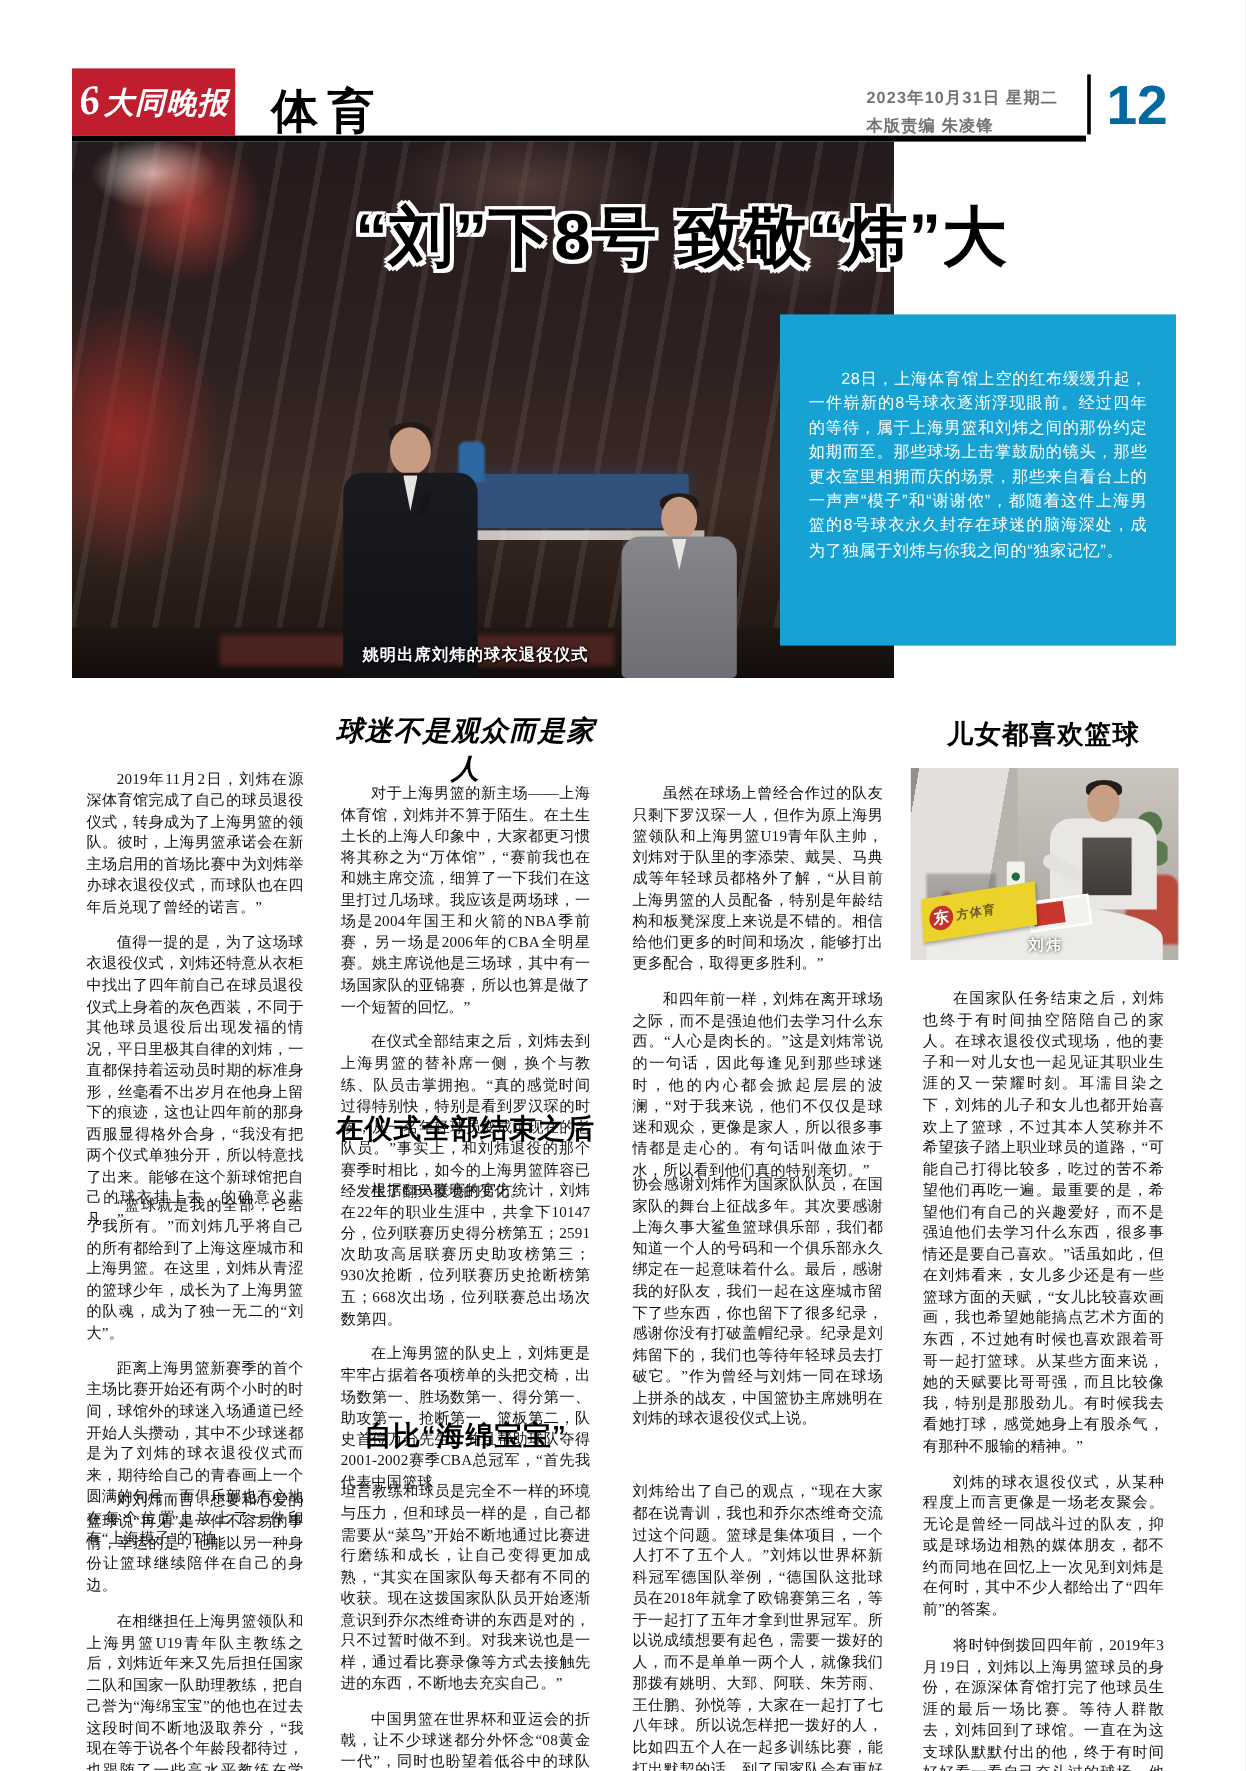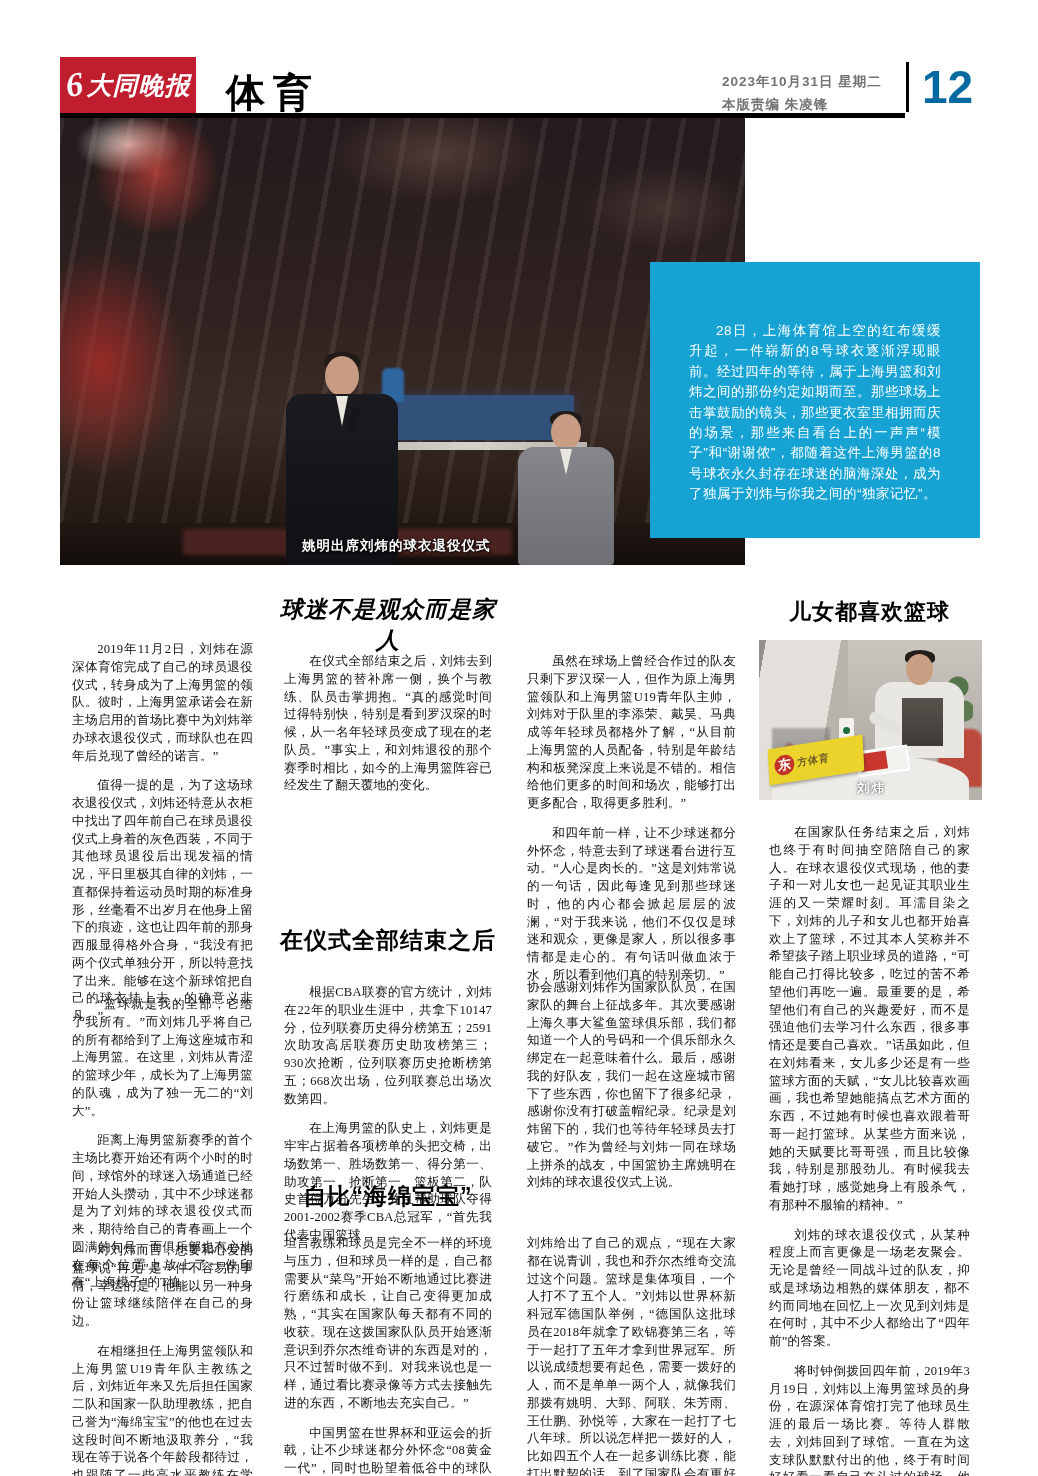--- a/index.html
+++ b/index.html
@@ -56,21 +56,21 @@
   .hero-caption{position:absolute;left:242px;bottom:10px;color:#fff;font-size:13.5px;font-weight:700;
                 font-family:"Liberation Sans",sans-serif;letter-spacing:1px;
                 text-shadow:0 0 3px #000,1px 1px 2px #000;}
   
   .headline{position:absolute;left:296px;top:162px;width:720px;white-space:nowrap;
             font-family:"Liberation Sans",sans-serif;font-weight:900;font-size:54px;letter-spacing:1px;color:#000;
             text-shadow:-3px -3px 0 #fff,3px -3px 0 #fff,-3px 3px 0 #fff,3px 3px 0 #fff,0 -3px 0 #fff,0 3px 0 #fff,-3px 0 0 #fff,3px 0 0 #fff;}
   
   .intro-box{position:absolute;left:650px;top:262px;width:330px;height:276px;background:#16a3d4;box-sizing:border-box;
              padding:44px 24px 0 24px;}
-  .intro-box p{margin:15px;color:#fff;font-size:13.5px;line-height:20.4px;text-align:justify;text-indent:2em;
+  .intro-box p{margin:0;color:#fff;font-size:13.5px;line-height:20.4px;text-align:justify;text-indent:2em;
                font-family:"Liberation Sans",sans-serif;letter-spacing:.5px;}
   
   .block{position:absolute;}
   .para{margin:12px;font-size:12.6px;line-height:17.75px;text-align:justify;text-indent:2em;color:#121212;
         letter-spacing:.2px;}
   .para.noindent{text-indent:0;}
   .subhead{position:absolute;text-align:center;font-family:"Liberation Sans",sans-serif;
            font-weight:900;font-size:23px;color:#000;letter-spacing:1px;margin:0;}
   
   .family-photo{position:absolute;left:759px;top:640px;width:223px;height:160px;overflow:hidden;background:#b6b1ab;}
@@ -137,56 +137,58 @@
     </div>
     <div class="figure liu">
       <span class="fig-hair"></span>
       <span class="fig-head"></span>
       <span class="fig-body"></span>
       <span class="fig-shirt"></span>
     </div>
     <div class="hero-caption">姚明出席刘炜的球衣退役仪式</div>
   </div>
 
+  <div class="headline">“刘”下8号  致敬“炜”大</div>
 
   <div class="intro-box">
     <p>28日，上海体育馆上空的红布缓缓升起，一件崭新的8号球衣逐渐浮现眼前。经过四年的等待，属于上海男篮和刘炜之间的那份约定如期而至。那些球场上击掌鼓励的镜头，那些更衣室里相拥而庆的场景，那些来自看台上的一声声“模子”和“谢谢侬”，都随着这件上海男篮的8号球衣永久封存在球迷的脑海深处，成为了独属于刘炜与你我之间的“独家记忆”。</p>
   </div>
 
   <div class="block" style="left:60px;top:629px;width:205px;">
     <p class="para">2019年11月2日，刘炜在源深体育馆完成了自己的球员退役仪式，转身成为了上海男篮的领队。彼时，上海男篮承诺会在新主场启用的首场比赛中为刘炜举办球衣退役仪式，而球队也在四年后兑现了曾经的诺言。”</p>
     <p class="para">值得一提的是，为了这场球衣退役仪式，刘炜还特意从衣柜中找出了四年前自己在球员退役仪式上身着的灰色西装，不同于其他球员退役后出现发福的情况，平日里极其自律的刘炜，一直都保持着运动员时期的标准身形，丝毫看不出岁月在他身上留下的痕迹，这也让四年前的那身西服显得格外合身，“我没有把两个仪式单独分开，所以特意找了出来。能够在这个新球馆把自己的球衣挂上去，的确意义非凡。”</p>
   </div>
   <div class="block" style="left:60px;top:984px;width:205px;">
     <p class="para">“篮球就是我的全部，它给了我所有。”而刘炜几乎将自己的所有都给到了上海这座城市和上海男篮。在这里，刘炜从青涩的篮球少年，成长为了上海男篮的队魂，成为了独一无二的“刘大”。</p>
     <p class="para">距离上海男篮新赛季的首个主场比赛开始还有两个小时的时间，球馆外的球迷入场通道已经开始人头攒动，其中不少球迷都是为了刘炜的球衣退役仪式而来，期待给自己的青春画上一个圆满的句号，而俱乐部也有心地在每个位置上放上了一件印有“上海模子”的T恤。</p>
   </div>
   <div class="block" style="left:60px;top:1230px;width:205px;">
     <p class="para">对刘炜而言，想要和心爱的篮球说“再见”是一件不容易的事情，幸运的是，他能以另一种身份让篮球继续陪伴在自己的身边。</p>
     <p class="para">在相继担任上海男篮领队和上海男篮U19青年队主教练之后，刘炜近年来又先后担任国家二队和国家一队助理教练，把自己誉为“海绵宝宝”的他也在过去这段时间不断地汲取养分，“我现在等于说各个年龄段都待过，也跟随了一些高水平教练在学习。可以说经验积累了很多，也学到了很多东西。我觉得学无止境，自己在能力和见识方面还可以再提高。”刘炜</p>
   </div>
 
   <h2 class="subhead" style="left:272px;top:594px;width:232px;font-style:italic;">球迷不是观众而是家人</h2>
   <div class="block" style="left:272px;top:641px;width:232px;">
+    <p class="para">对于上海男篮的新主场——上海体育馆，刘炜并不算于陌生。在土生土长的上海人印象中，大家都更习惯将其称之为“万体馆”，“赛前我也在和姚主席交流，细算了一下我们在这里打过几场球。我应该是两场球，一场是2004年国王和火箭的NBA季前赛，另一场是2006年的CBA全明星赛。姚主席说他是三场球，其中有一场国家队的亚锦赛，所以也算是做了一个短暂的回忆。”</p>
     <p class="para">在仪式全部结束之后，刘炜去到上海男篮的替补席一侧，换个与教练、队员击掌拥抱。“真的感觉时间过得特别快，特别是看到罗汉琛的时候，从一名年轻球员变成了现在的老队员。”事实上，和刘炜退役的那个赛季时相比，如今的上海男篮阵容已经发生了翻天覆地的变化。</p>
   </div>
   <h2 class="subhead" style="left:272px;top:925px;width:232px;">在仪式全部结束之后</h2>
   <div class="block" style="left:272px;top:972px;width:232px;">
     <p class="para">根据CBA联赛的官方统计，刘炜在22年的职业生涯中，共拿下10147分，位列联赛历史得分榜第五；2591次助攻高居联赛历史助攻榜第三；930次抢断，位列联赛历史抢断榜第五；668次出场，位列联赛总出场次数第四。</p>
     <p class="para">在上海男篮的队史上，刘炜更是牢牢占据着各项榜单的头把交椅，出场数第一、胜场数第一、得分第一、助攻第一、抢断第一、篮板第二，队史首位万分先生，并且帮助球队夺得2001-2002赛季CBA总冠军，“首先我代表中国篮球</p>
   </div>
   <h2 class="subhead" style="left:272px;top:1181px;width:232px;">自比“海绵宝宝”</h2>
   <div class="block" style="left:272px;top:1223px;width:232px;">
     <p class="para noindent">坦言教练和球员是完全不一样的环境与压力，但和球员一样的是，自己都需要从“菜鸟”开始不断地通过比赛进行磨练和成长，让自己变得更加成熟，“其实在国家队每天都有不同的收获。现在这拨国家队队员开始逐渐意识到乔尔杰维奇讲的东西是对的，只不过暂时做不到。对我来说也是一样，通过看比赛录像等方式去接触先进的东西，不断地去充实自己。”</p>
     <p class="para">中国男篮在世界杯和亚运会的折戟，让不少球迷都分外怀念“08黄金一代”，同时也盼望着低谷中的球队能重现辉煌。对此，以球员和教练不同身份亲历其中的</p>
   </div>
 
   <div class="block" style="left:515px;top:641px;width:233px;">
     <p class="para">虽然在球场上曾经合作过的队友只剩下罗汉琛一人，但作为原上海男篮领队和上海男篮U19青年队主帅，刘炜对于队里的李添荣、戴昊、马典成等年轻球员都格外了解，“从目前上海男篮的人员配备，特别是年龄结构和板凳深度上来说是不错的。相信给他们更多的时间和场次，能够打出更多配合，取得更多胜利。”</p>
-    <p class="para">和四年前一样，让不少球迷都分外怀念，特意去到了球迷看台进行互动。“人心是肉长的。”这是刘炜常说的一句话，因此每逢见到那些球迷时，他的内心都会掀起层层的波澜，“对于我来说，他们不仅仅是球迷和观众，更像是家人，所以很多事情都是走心的。有句话叫做血浓于水，所以看到他们真的特别亲切。”</p>
+    <p class="para">和四年前一样，刘炜在离开球场之际，而不是强迫他们去学习什么东西。“人心是肉长的。”这是刘炜常说的一句话，因此每逢见到那些球迷时，他的内心都会掀起层层的波澜，“对于我来说，他们不仅仅是球迷和观众，更像是家人，所以很多事情都是走心的。有句话叫做血浓于水，所以看到他们真的特别亲切。”</p>
   </div>
   <div class="block" style="left:515px;top:967px;width:233px;">
     <p class="para noindent">协会感谢刘炜作为国家队队员，在国家队的舞台上征战多年。其次要感谢上海久事大鲨鱼篮球俱乐部，我们都知道一个人的号码和一个俱乐部永久绑定在一起意味着什么。最后，感谢我的好队友，我们一起在这座城市留下了些东西，你也留下了很多纪录，感谢你没有打破盖帽纪录。纪录是刘炜留下的，我们也等待年轻球员去打破它。”作为曾经与刘炜一同在球场上拼杀的战友，中国篮协主席姚明在刘炜的球衣退役仪式上说。</p>
   </div>
   <div class="block" style="left:515px;top:1223px;width:233px;">
     <p class="para noindent">刘炜给出了自己的观点，“现在大家都在说青训，我也和乔尔杰维奇交流过这个问题。篮球是集体项目，一个人打不了五个人。”刘炜以世界杯新科冠军德国队举例，“德国队这批球员在2018年就拿了欧锦赛第三名，等于一起打了五年才拿到世界冠军。所以说成绩想要有起色，需要一拨好的人，而不是单单一两个人，就像我们那拨有姚明、大郅、阿联、朱芳雨、王仕鹏、孙悦等，大家在一起打了七八年球。所以说怎样把一拨好的人，比如四五个人在一起多训练比赛，能打出默契的话，到了国家队会有更好的化学反应。”</p>
   </div>
 
   <h2 class="subhead" style="left:757px;top:597px;width:225px;font-size:22px;">儿女都喜欢篮球</h2>
   <div class="family-photo">

